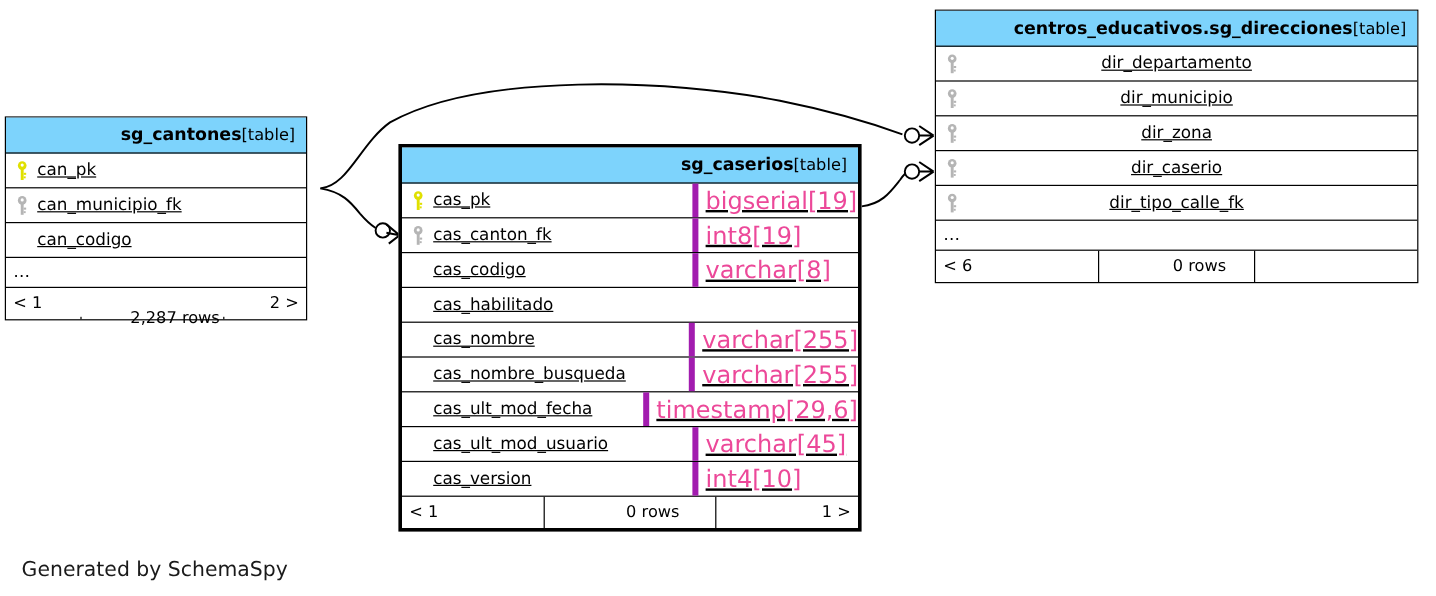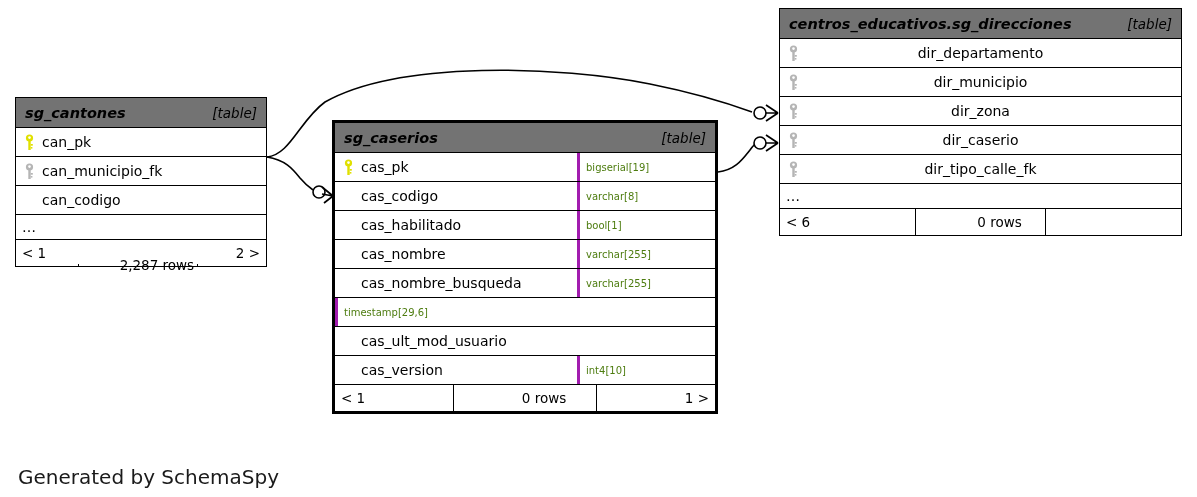--- a/index.html
+++ b/index.html
@@ -51,48 +51,48 @@
     background: #ffffff;
     border: 1px solid #000000;
     box-sizing: border-box;
     z-index: 10;
   }
   .table-box.focal {
     border: 3px solid #000000;
   }
 
   .tbl-header {
-    background: #737373;
+    background: #7dd3fc;
     border-bottom: 1px solid #000000;
     display: flex;
     align-items: center;
-    justify-content: space-between;
+    justify-content: flex-end;
     padding: 0 9px;
     box-sizing: border-box;
     height: 30px;
-    font-style: italic;
   }
   .tbl-title {
     font-weight: bold;
     font-size: 14.5px;
     color: #000000;
     white-space: nowrap;
   }
   .tbl-tag {
     font-size: 13.5px;
     color: #000000;
     white-space: nowrap;
   }
 
   .tbl-row {
     display: flex;
     align-items: stretch;
     border-bottom: 1px solid #000000;
     height: 29px;
     box-sizing: border-box;
+    text-decoration: underline;
   }
   .tbl-row:last-of-type { border-bottom: none; }
 
   .cell-name {
     display: flex;
     align-items: center;
     flex: 1 1 auto;
     min-width: 0;
     padding-left: 8px;
     box-sizing: border-box;
@@ -101,25 +101,25 @@
     white-space: nowrap;
   }
   .cell-name.centered {
     justify-content: center;
     padding-left: 0;
     position: relative;
   }
   .cell-type {
     display: flex;
     align-items: center;
-    border-left: 3px solid #a21caf;
+    border-left: 5px solid #a21caf;
     box-sizing: border-box;
     padding-left: 6px;
-    font-size: 10px;
-    color: #4d7c0f;
+    font-size: 20px;
+    color: #ec4899;
     white-space: nowrap;
     flex: 0 0 auto;
   }
 
   
   .keyicon {
     flex: 0 0 auto;
     width: 11px;
     height: 17px;
     margin-right: 7px;
@@ -165,21 +165,21 @@
     border-left: 1px solid #000000;
     border-right: 1px solid #000000;
   }
   .foot-next { justify-content: flex-end; padding-right: 6px; }
 
   
   #caption {
     position: absolute;
     left: 18px;
     top: 465px;
-    font-size: 20px;
+    font-size: 17px;
     color: #1a1a1a;
     white-space: nowrap;
     z-index: 10;
   }
 </style>
 </head>
 <body>
 
 <div id="canvas">
 
@@ -197,21 +197,21 @@
       <path class="crow" d="M 333,196 L 322,187 M 333,196 L 322,194 M 333,196 L 324,203"></path>
     </g>
 
     <g>
       <path class="edge-line" d="M 718,172 C 735,170 742,160 750,150 C 752,147 754,145 755,144"></path>
       <circle class="edge-dot" cx="760" cy="143" r="6"></circle>
       <path class="crow" d="M 778,143 L 766,135 M 778,143 L 766,143 M 778,143 L 766,151"></path>
     </g>
   </svg>
 
-  <div class="table-box" id="box-sg_cantones" style="left:15px; top:97px; width:252px;">
+  <div class="table-box" id="box-sg_cantones" style="left:4px; top:97px; width:252px;">
     <div class="tbl-header">
       <span class="tbl-title">sg_cantones</span>
       <span class="tbl-tag">[table]</span>
     </div>
 
     <div class="tbl-row">
       <div class="cell-name">
         <span class="keyicon">
           <svg viewBox="0 0 11 17" width="11" height="17">
             <circle cx="5.5" cy="4" r="3.6" fill="#e0e000"></circle>
@@ -272,62 +272,81 @@
             <rect x="4.3" y="6.6" width="2.4" height="9.4" fill="#e0e000"></rect>
             <rect x="6.7" y="10" width="2.1" height="1.7" fill="#e0e000"></rect>
             <rect x="6.7" y="13" width="1.7" height="1.6" fill="#e0e000"></rect>
           </svg>
         </span>
         <span>cas_pk</span>
       </div>
       <div class="cell-type" style="flex-basis:138px;">bigserial[19]</div>
     </div>
 
+    <div class="tbl-row">
+      <div class="cell-name">
+        <span class="keyicon">
+          <svg viewBox="0 0 11 17" width="11" height="17">
+            <circle cx="5.5" cy="4" r="3.6" fill="#b5b5b5"></circle>
+            <circle cx="5.5" cy="3.6" r="1.3" fill="#ffffff"></circle>
+            <rect x="4.3" y="6.6" width="2.4" height="9.4" fill="#b5b5b5"></rect>
+            <rect x="6.7" y="10" width="2.1" height="1.7" fill="#b5b5b5"></rect>
+            <rect x="6.7" y="13" width="1.7" height="1.6" fill="#b5b5b5"></rect>
+          </svg>
+        </span>
+        <span>cas_canton_fk</span>
+      </div>
+      <div class="cell-type" style="flex-basis:138px;">int8[19]</div>
+    </div>
 
     <div class="tbl-row">
       <div class="cell-name">
         <span class="keyicon spacer"></span>
         <span>cas_codigo</span>
       </div>
       <div class="cell-type" style="flex-basis:138px;">varchar[8]</div>
     </div>
 
     <div class="tbl-row">
       <div class="cell-name">
         <span class="keyicon spacer"></span>
         <span>cas_habilitado</span>
       </div>
-      <div class="cell-type" style="flex-basis:138px;">bool[1]</div>
     </div>
 
     <div class="tbl-row">
       <div class="cell-name">
         <span class="keyicon spacer"></span>
         <span>cas_nombre</span>
       </div>
       <div class="cell-type" style="flex-basis:138px;">varchar[255]</div>
     </div>
 
     <div class="tbl-row">
       <div class="cell-name">
         <span class="keyicon spacer"></span>
         <span>cas_nombre_busqueda</span>
       </div>
       <div class="cell-type" style="flex-basis:138px;">varchar[255]</div>
     </div>
 
     <div class="tbl-row">
+      <div class="cell-name">
+        <span class="keyicon spacer"></span>
+        <span>cas_ult_mod_fecha</span>
+      </div>
       <div class="cell-type" style="flex-basis:138px;">timestamp[29,6]</div>
     </div>
 
     <div class="tbl-row">
       <div class="cell-name">
         <span class="keyicon spacer"></span>
         <span>cas_ult_mod_usuario</span>
       </div>
+      <div class="cell-type" style="flex-basis:138px;">varchar[45]</div>
     </div>
 
     <div class="tbl-row" style="border-bottom:1px solid #000000;justify-content:space-between;">
       <div class="cell-name">
         <span class="keyicon spacer"></span>
         <span>cas_version</span>
       </div>
       <div class="cell-type" style="flex-basis:138px;">int4[10]</div>
     </div>
 

